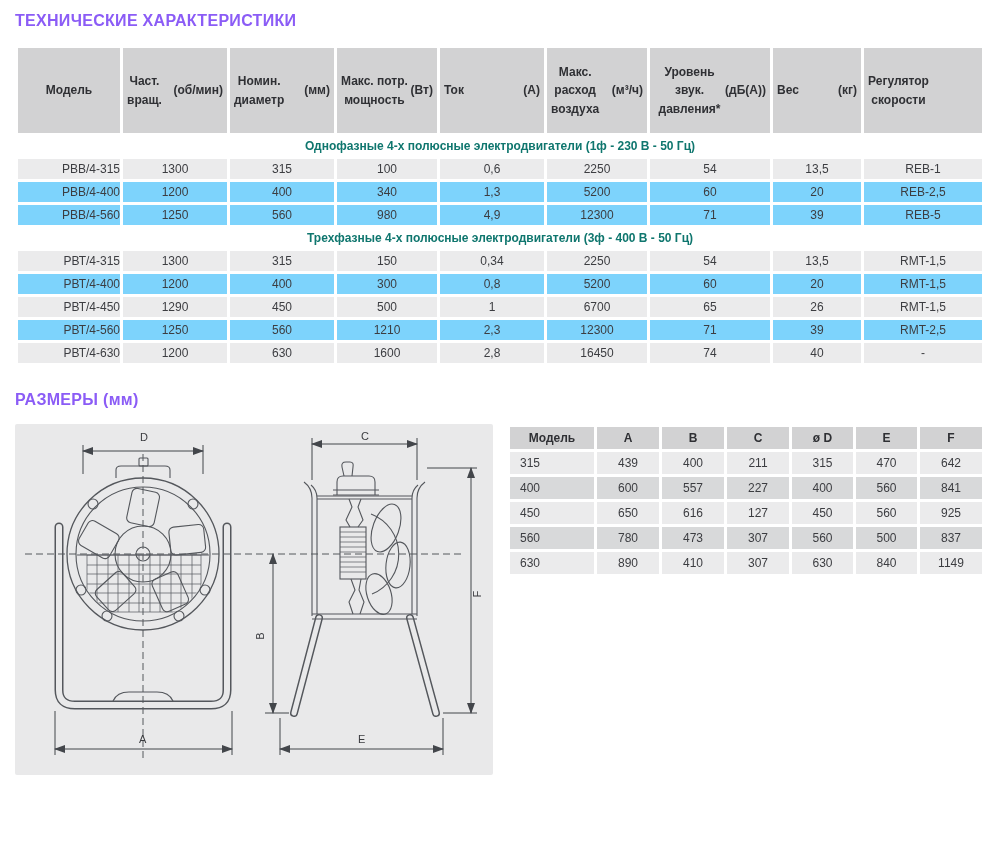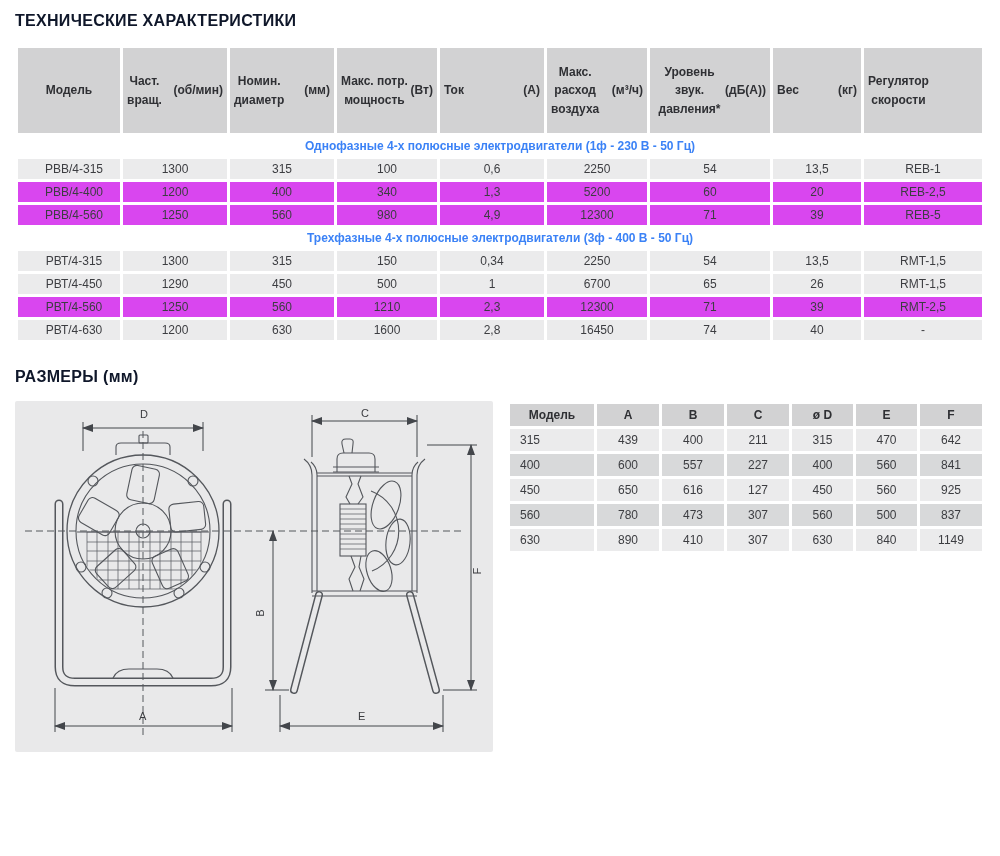--- a/index.html
+++ b/index.html
@@ -1,32 +1,32 @@
 <!DOCTYPE html>
 <html><head>
 <meta charset="utf-8">
 <style>
   html,body{margin:0;padding:0;background:#ffffff;}
   body{width:1000px;height:856px;font-family:"Liberation Sans","DejaVu Sans",sans-serif;color:#3c3d41;-webkit-font-smoothing:antialiased;}
   .page{padding:12px 15px 0 15px;}
-  .doc-title{font-size:16px;font-weight:bold;color:#0f172a;letter-spacing:.3px;margin:0 0 15px 0;}
+  .doc-title{font-size:16px;font-weight:bold;color:#8b5cf6;letter-spacing:.3px;margin:0 0 15px 0;}
   .doc-title.second{margin:25px 0 15px 0;}
 
   
   table.spec{width:970px;border-collapse:separate;border-spacing:3px;table-layout:fixed;}
   table.spec th,table.spec td{font-size:12px;overflow:hidden;}
   .spec-th{background:#d2d2d3;height:73px;vertical-align:top;padding:6px 4px;font-weight:bold;color:#2f3034;}
   .th-wrap{display:flex;justify-content:space-between;height:100%;align-items:center;}
   .th-wrap.center-v{justify-content:center;}
   .th-name{white-space:pre-line;line-height:1.55;text-align:center;}
   .th-unit{line-height:1.1;text-align:center;}
-  .section-band{background:#ffffff;height:20px;text-align:center;font-weight:bold;color:#3b82f6;padding:0;}
+  .section-band{background:#ffffff;height:20px;text-align:center;font-weight:bold;color:#0f766e;padding:0;}
   td.data-cell{background:#ebebec;height:20px;text-align:center;color:#3c3d41;padding:0 4px;}
-  td.model-cell{background:#ebebec;height:20px;text-align:center;color:#3c3d41;padding:0 0 0 10px;}
-  tr.row-even td{background:#d946ef;}
+  td.model-cell{background:#ebebec;height:20px;text-align:right;color:#3c3d41;padding:0 0 0 10px;}
+  tr.row-even td{background:#7dd3fc;}
 
   
   .bottom{display:flex;gap:14px;align-items:flex-start;}
   .drawing-panel{width:478px;height:351px;background:#e9e9ea;border-radius:2px;flex:0 0 auto;}
   .dim-wrap{flex:1 1 auto;}
   table.dims{width:478px;border-collapse:separate;border-spacing:3px;table-layout:fixed;}
   table.dims th{background:#d2d2d3;height:22px;font-size:12px;font-weight:bold;color:#2f3034;text-align:center;padding:0;}
   table.dims th.model-col{text-align:center;}
   table.dims td{height:22px;font-size:12px;background:#ebebec;text-align:center;color:#3c3d41;padding:0;}
   table.dims td.model-cell{text-align:left;padding-left:10px;}
@@ -164,20 +164,31 @@
         </tr>
         <tr class="row-odd">
           <td class="model-cell">РВТ/4-315</td>
           <td class="data-cell">1300</td>
           <td class="data-cell">315</td>
           <td class="data-cell">150</td>
           <td class="data-cell">0,34</td>
           <td class="data-cell">2250</td>
           <td class="data-cell">54</td>
           <td class="data-cell">13,5</td>
+          <td class="data-cell">RMT-1,5</td>
+        </tr>
+        <tr class="row-even">
+          <td class="model-cell">РВТ/4-400</td>
+          <td class="data-cell">1200</td>
+          <td class="data-cell">400</td>
+          <td class="data-cell">300</td>
+          <td class="data-cell">0,8</td>
+          <td class="data-cell">5200</td>
+          <td class="data-cell">60</td>
+          <td class="data-cell">20</td>
           <td class="data-cell">RMT-1,5</td>
         </tr>
         <tr class="row-odd">
           <td class="model-cell">РВТ/4-450</td>
           <td class="data-cell">1290</td>
           <td class="data-cell">450</td>
           <td class="data-cell">500</td>
           <td class="data-cell">1</td>
           <td class="data-cell">6700</td>
           <td class="data-cell">65</td>

